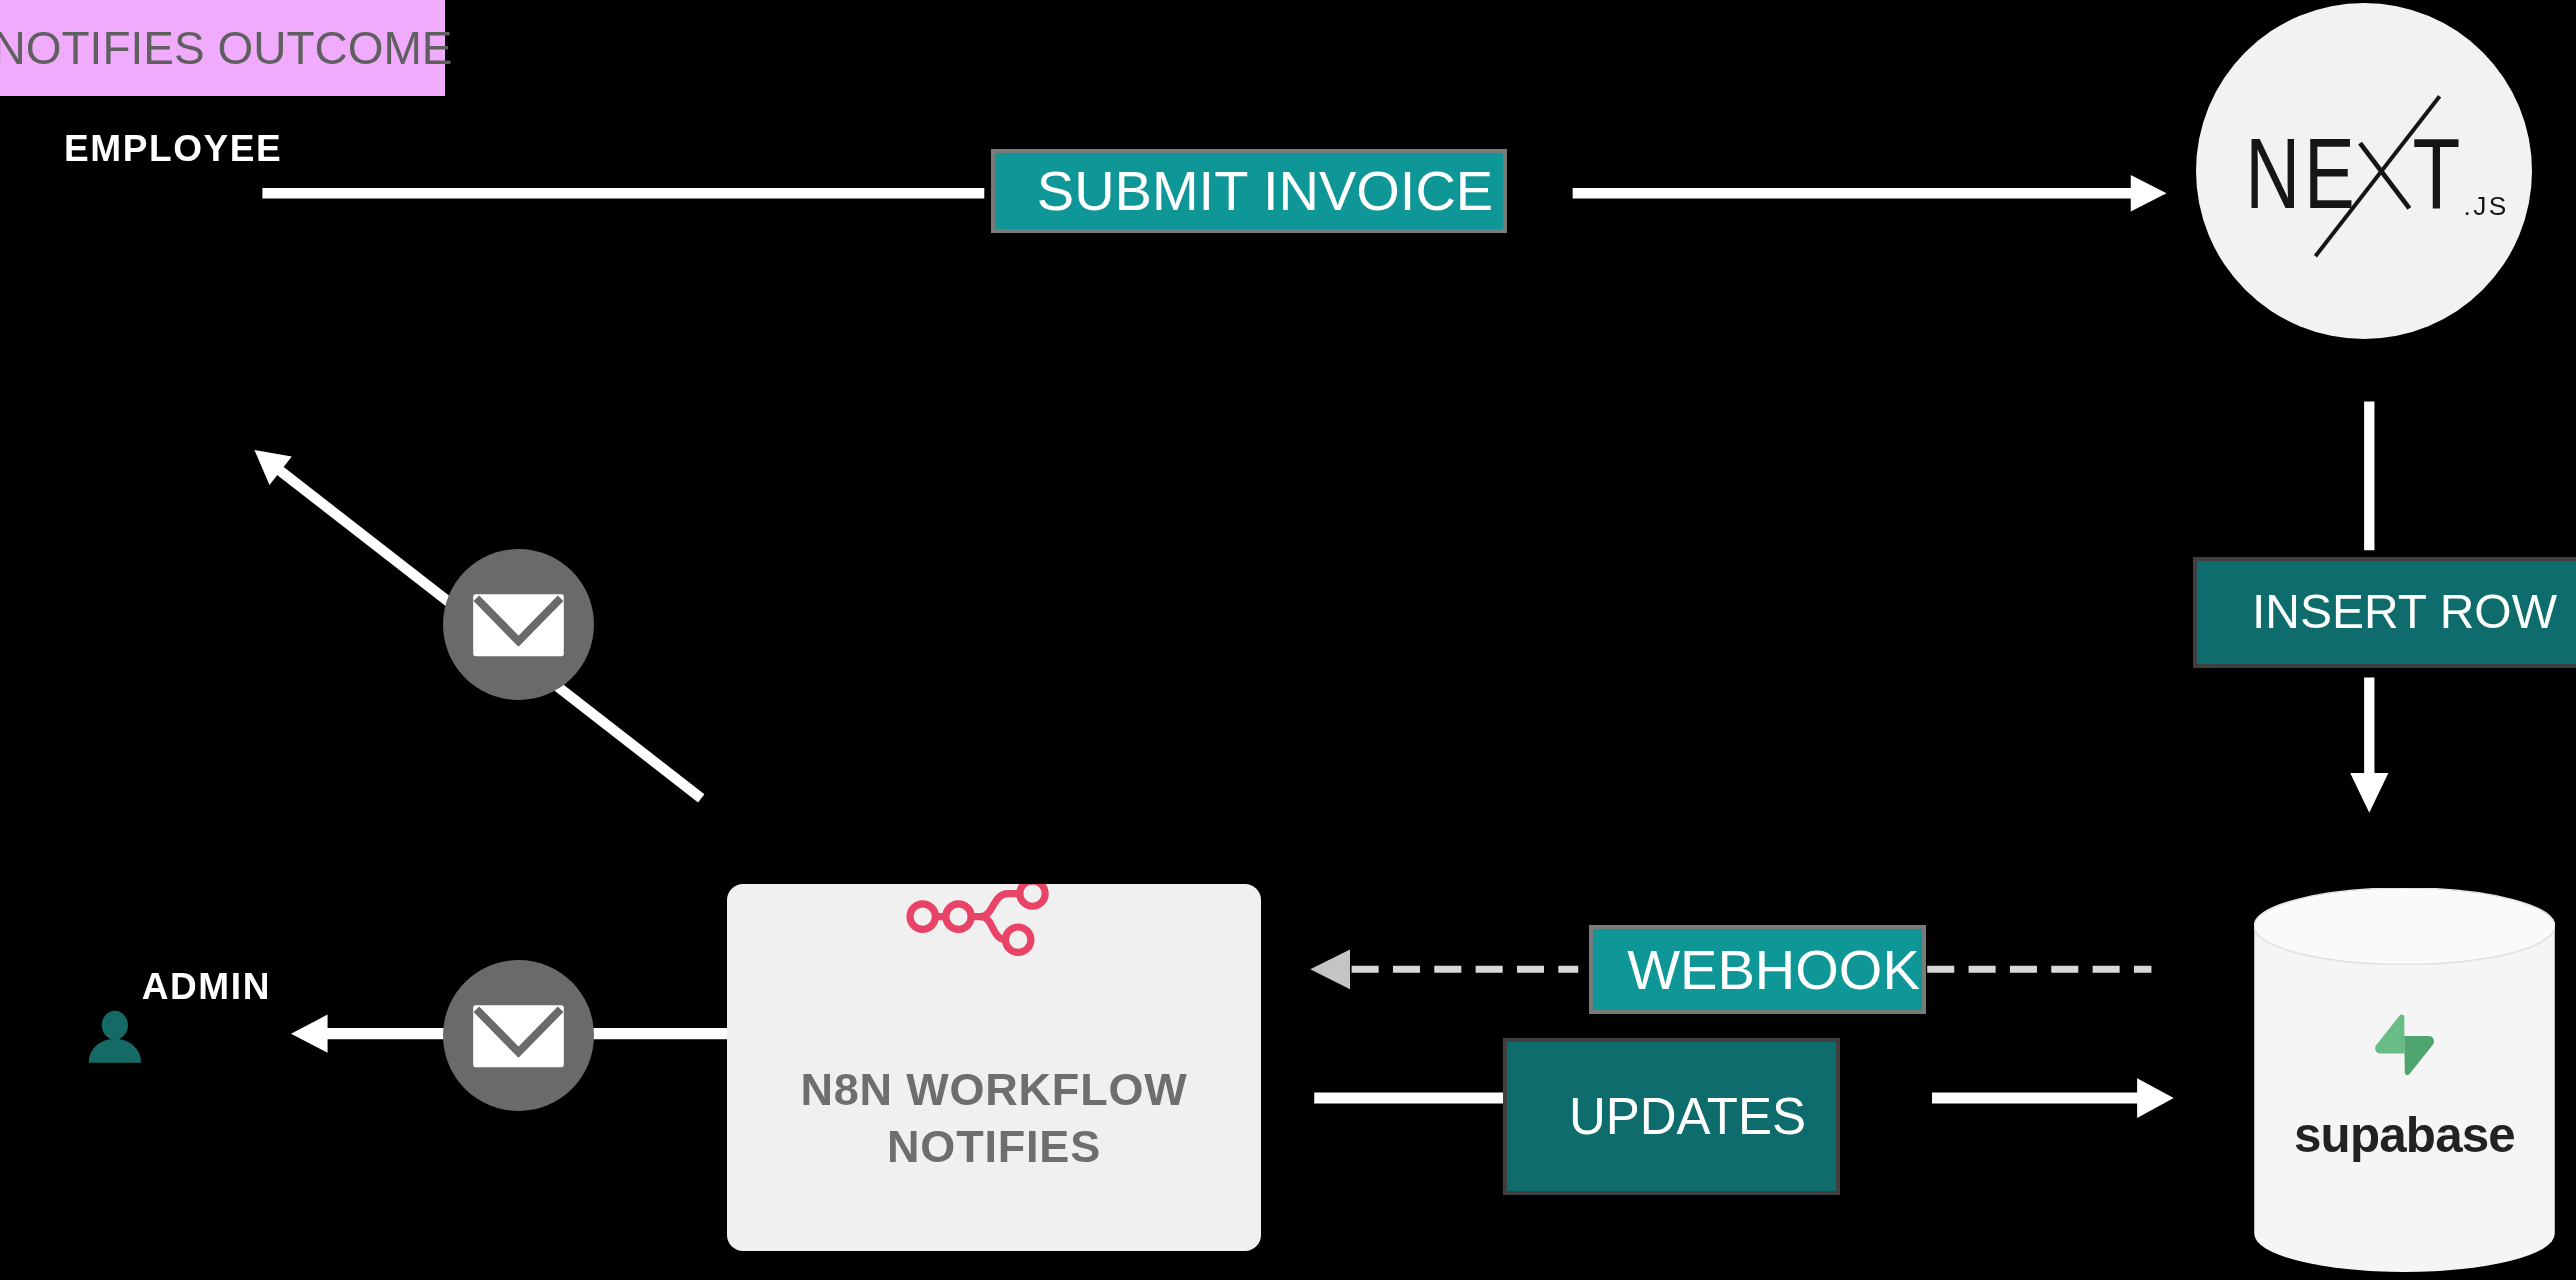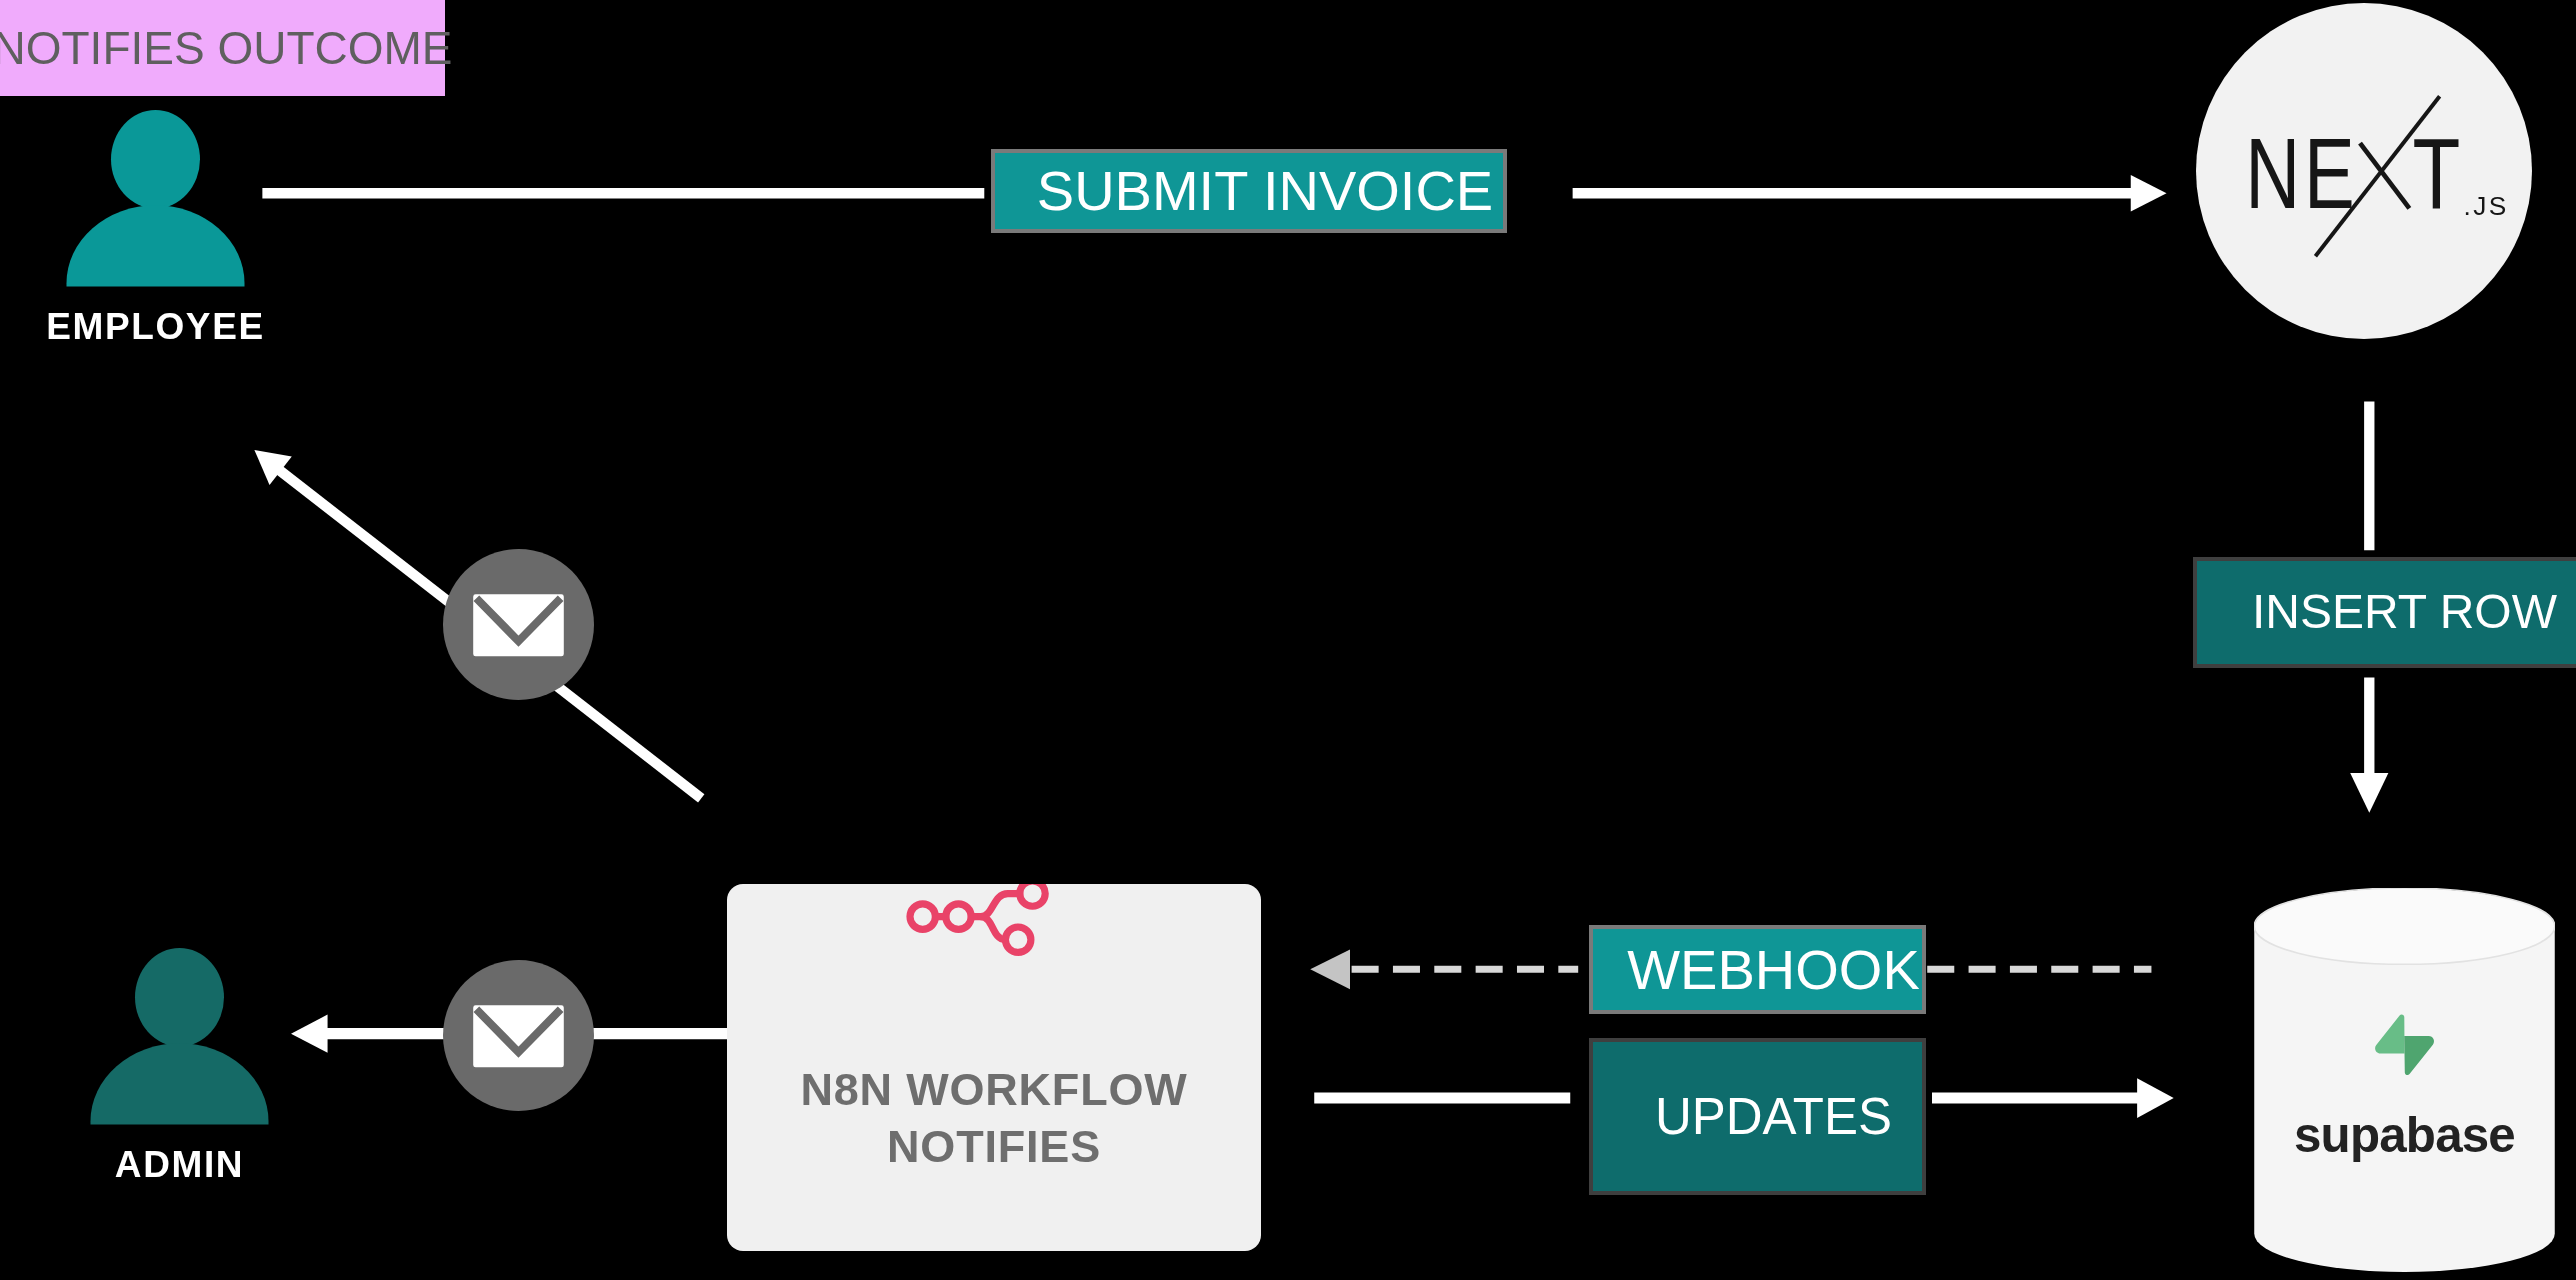--- a/index.html
+++ b/index.html
@@ -11,27 +11,27 @@
   .node,.flow-box,.actor,.envelope{position:absolute;padding-left:32px;}
   .flow-box{
     z-index:2;display:flex;flex-direction:column;align-items:center;justify-content:center;
     color:#ffffff;text-align:center;line-height:1.1;white-space:nowrap;
   }
   .teal-box{background:#0f9696;border:4px solid #7a7a7a;}
   .dark-teal-box{background:#0e6c6c;border:4px solid #3f3f3f;}
   .submit-box{left:991px;top:149px;width:476px;height:76px;font-size:56px;}
   .insert-box{left:2193px;top:557px;width:351px;height:103px;font-size:48px;}
   .webhook-box{left:1589px;top:925px;width:297px;height:81px;font-size:56px;}
-  .updates-box{left:1589px;top:1038px;width:297px;height:149px;font-size:51px;line-height:1.4;}
+  .updates-box{left:1503px;top:1038px;width:297px;height:149px;font-size:51px;line-height:1.4;}
   .notifies-box{
     left:253px;top:808px;width:445px;height:96px;z-index:2;
     background:#f0abfc;color:#5f5f5f;font-size:46px;
     display:flex;align-items:center;justify-content:center;white-space:nowrap;
   }
-  .actor{z-index:2;display:flex;flex-direction:column;align-items:center;width:183px;}
+  .actor{z-index:2;display:flex;flex-direction:row;width:183px;}
   .actor-label{margin-top:17.5px;color:#ffffff;font-size:37px;font-weight:bold;letter-spacing:1.6px;}
   .employee-actor{left:32px;top:110px;}
   .admin-actor{left:56px;top:948px;}
   .employee-person path,.employee-person ellipse{fill:#0a9898;}
   .admin-person path,.admin-person ellipse{fill:#156a66;}
   .nextjs-node{left:2196px;top:3.2px;width:336px;height:336px;z-index:2;}
   .nextjs-circle-bg{position:absolute;left:0;top:0;width:336px;height:336px;border-radius:50%;background:#f2f2f2;}
   .nextjs-node svg{position:absolute;left:0;top:0;}
   .supabase-node{left:2222px;top:888px;width:300px;height:384px;z-index:2;}
   .n8n-node{

